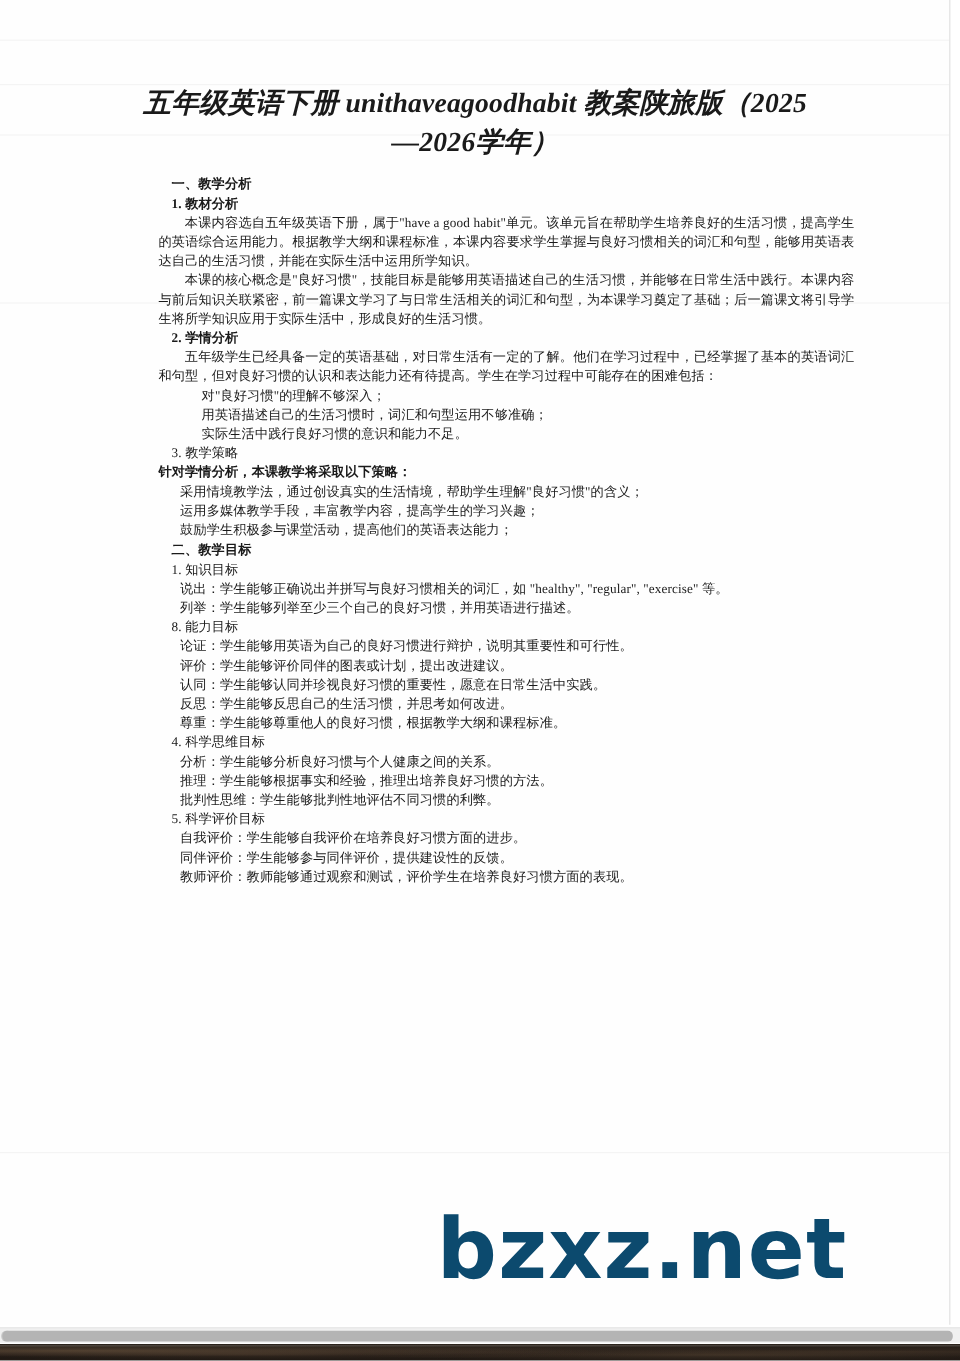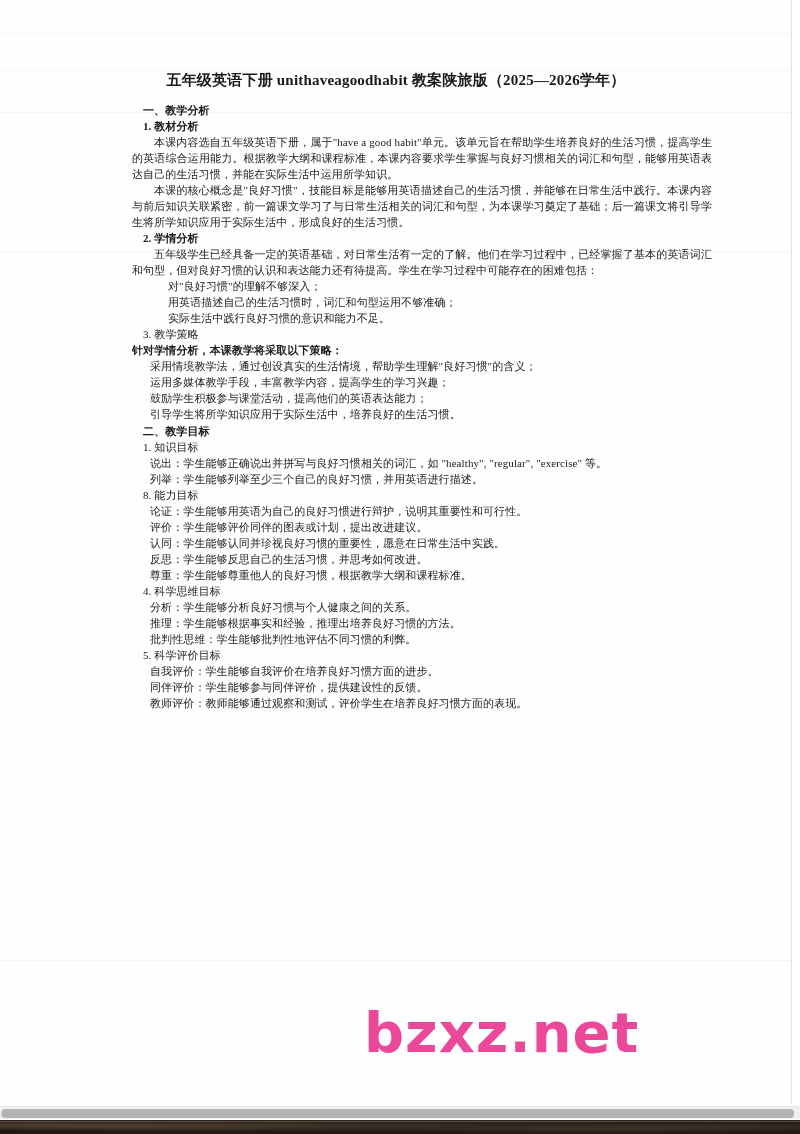--- a/index.html
+++ b/index.html
@@ -41,46 +41,47 @@
     background: #f4f4f4;
   }
 
   
   #watermark {
     position: absolute;
     left: 364px;
     top: 1000px;
     font-family: "DejaVu Sans", sans-serif;
     font-weight: bold;
-    font-size: 56px;
+    font-size: 70px;
     letter-spacing: 1px;
-    color: #ec4899;
+    color: #0c4a6e;
     white-space: nowrap;
     user-select: none;
     pointer-events: none;
     z-index: 1;
   }
 
   
   #doc {
     position: absolute;
     left: 0; top: 0;
     width: 792px;
     padding: 0;
     z-index: 2;
   }
 
   h1#doc-title {
     margin: 0;
     padding: 70px 118px 0 118px;
-    font-size: 15px;
+    font-size: 23px;
     font-weight: bold;
     line-height: 1.42;
     text-align: center;
     letter-spacing: 0.2px;
+    font-style: italic;
   }
 
   .content {
     padding: 10px 80px 0 132px;
   }
 
   p {
     margin: 0;
     font-size: 11px;
     line-height: 1.455;
@@ -208,21 +209,20 @@
       <p class="body">五年级学生已经具备一定的英语基础，对日常生活有一定的了解。他们在学习过程中，已经掌握了基本的英语词汇和句型，但对良好习惯的认识和表达能力还有待提高。学生在学习过程中可能存在的困难包括：</p>
       <p class="item">对"良好习惯"的理解不够深入；</p>
       <p class="item">用英语描述自己的生活习惯时，词汇和句型运用不够准确；</p>
       <p class="item">实际生活中践行良好习惯的意识和能力不足。</p>
 
       <p class="h-sub">3. 教学策略</p>
       <p class="lead-b">针对学情分析，本课教学将采取以下策略：</p>
       <p class="item-sm">采用情境教学法，通过创设真实的生活情境，帮助学生理解"良好习惯"的含义；</p>
       <p class="item-sm">运用多媒体教学手段，丰富教学内容，提高学生的学习兴趣；</p>
       <p class="item-sm">鼓励学生积极参与课堂活动，提高他们的英语表达能力；</p>
-      <p class="item-sm">引导学生将所学知识应用于实际生活中，培养良好的生活习惯。</p>
 
       <p class="h-sec">二、教学目标</p>
 
       <p class="h-sub">1. 知识目标</p>
       <p class="item-sm">说出：学生能够正确说出并拼写与良好习惯相关的词汇，如 "healthy", "regular", "exercise" 等。</p>
       <p class="item-sm">列举：学生能够列举至少三个自己的良好习惯，并用英语进行描述。</p>
 
       <p class="h-sub">8. 能力目标</p>
       <p class="item-sm">论证：学生能够用英语为自己的良好习惯进行辩护，说明其重要性和可行性。</p>
       <p class="item-sm">评价：学生能够评价同伴的图表或计划，提出改进建议。</p>

